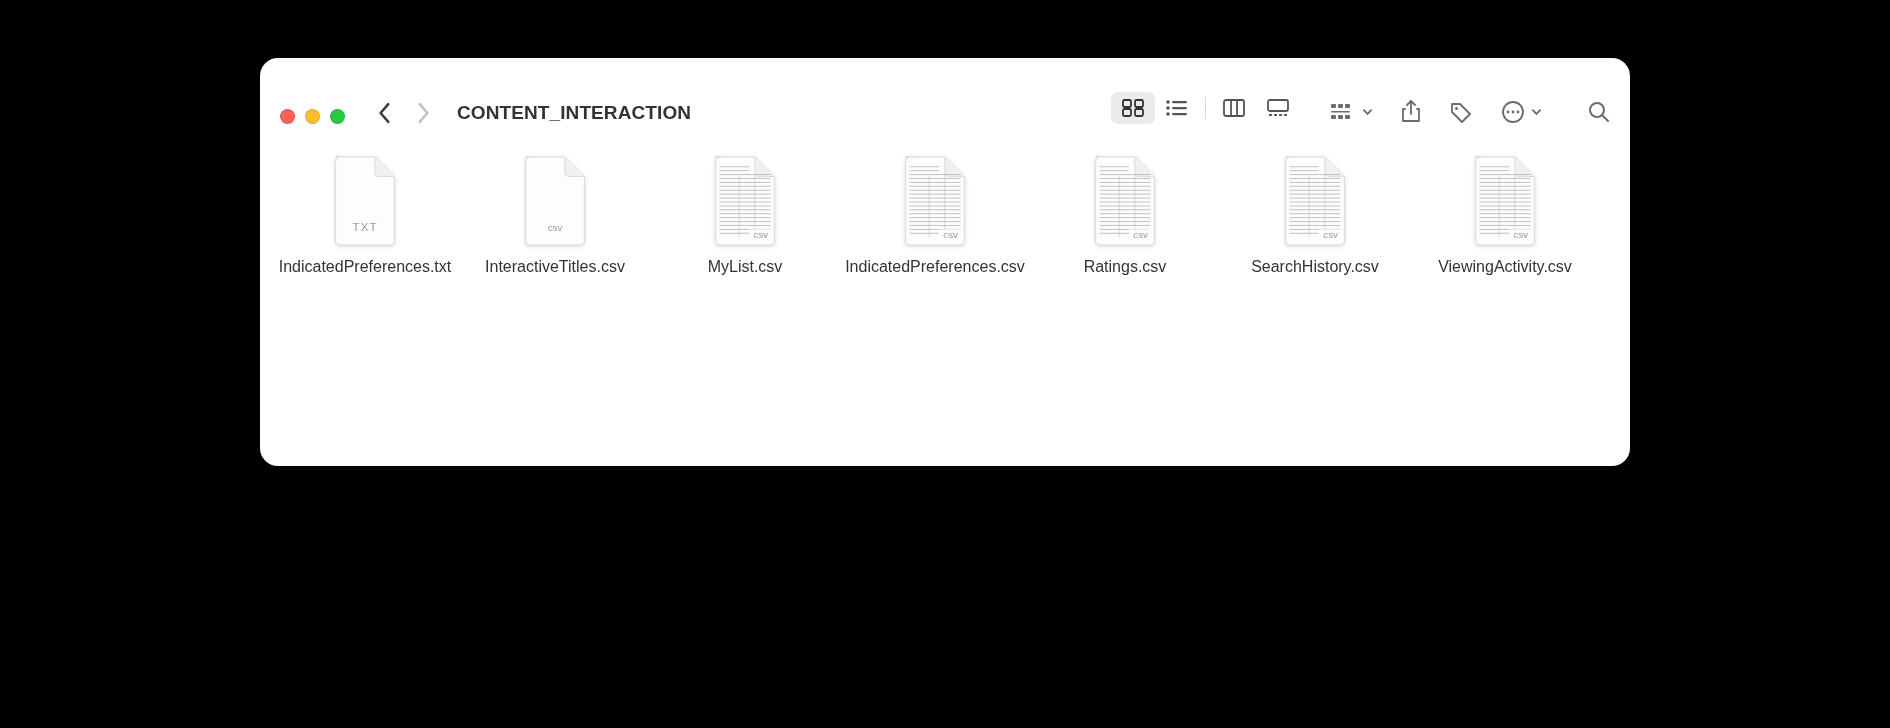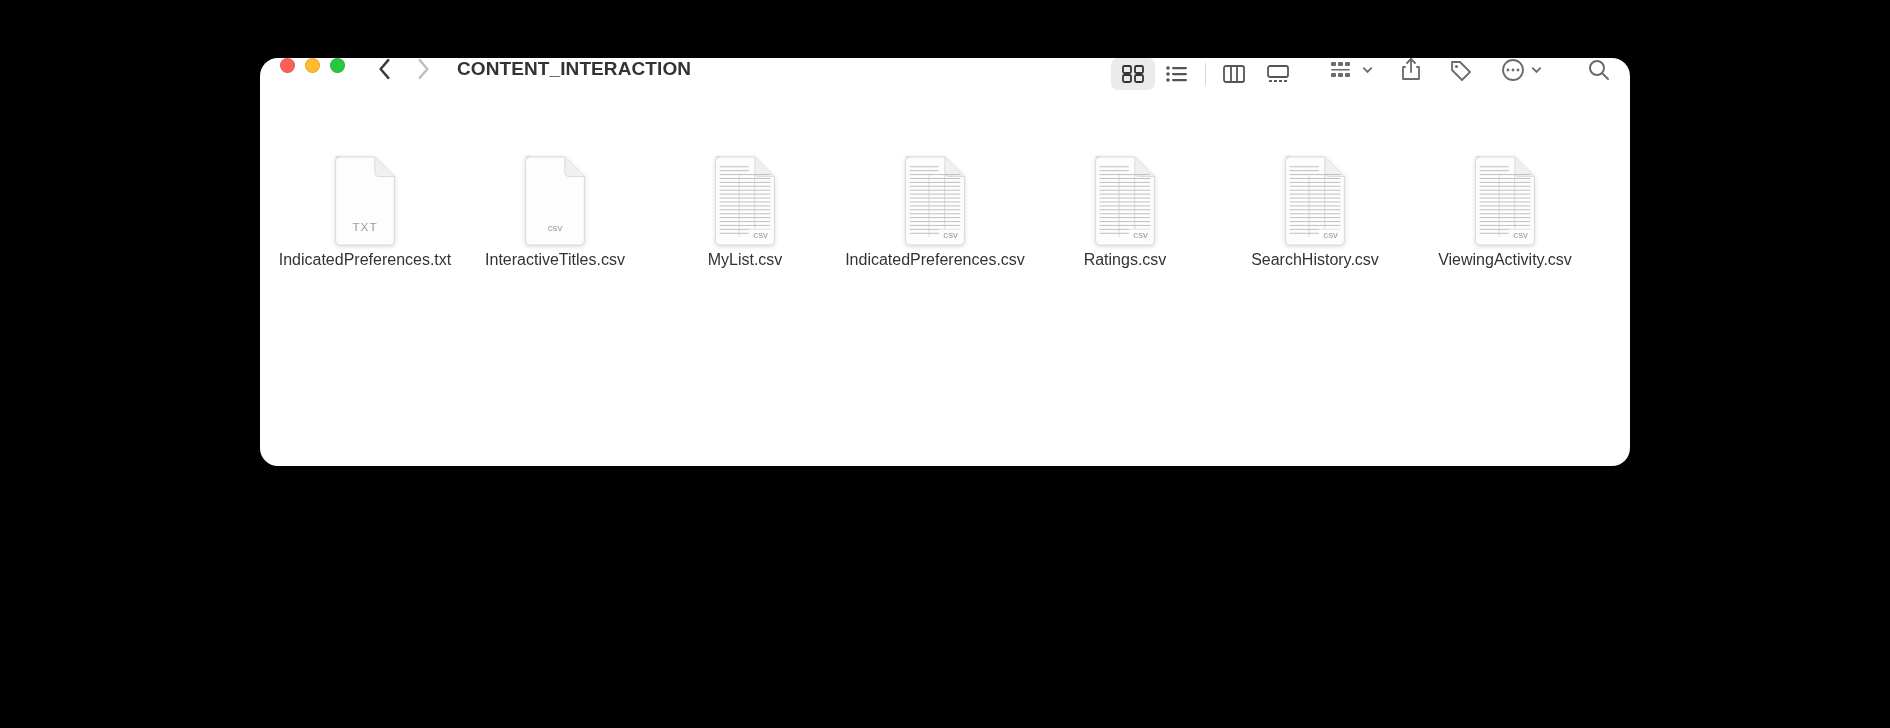--- a/index.html
+++ b/index.html
@@ -19,21 +19,21 @@
       background: #fff;
       border-radius: 18px;
       box-shadow: 0 20px 60px rgba(0,0,0,0.5);
       overflow: hidden;
       display: flex;
       flex-direction: column;
     }
     .toolbar {
       height: 66px;
       display: flex;
-      align-items: flex-start;
+      align-items: flex-end;
       padding: 0 20px;
       gap: 6px;
     }
     .traffic-lights {
       display: flex;
       gap: 10px;
       margin-right: 24px;
     }
     .traffic-light {
       width: 15px;
@@ -125,21 +125,21 @@
       display: flex;
       align-items: center;
       justify-content: center;
     }
     .file-icon {
       width: 72px;
       height: 92px;
       filter: drop-shadow(0 1px 2px rgba(0,0,0,0.15));
     }
     .file-label {
-      margin-top: 0;
+      margin-top: 7px;
       font-size: 16px;
       color: #333;
       line-height: 1.25;
       word-break: break-all;
       max-width: 180px;
     }
   </style>
 </head>
 <body>
 

